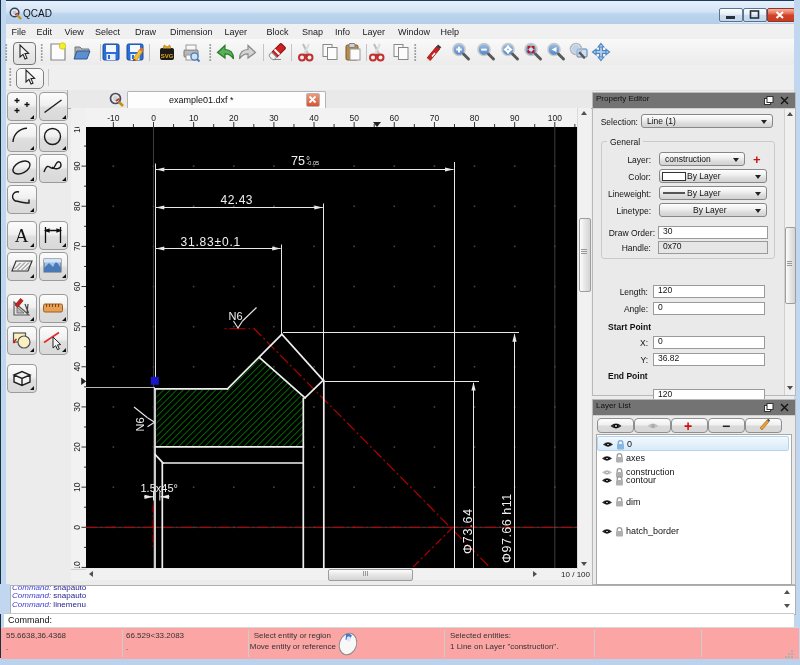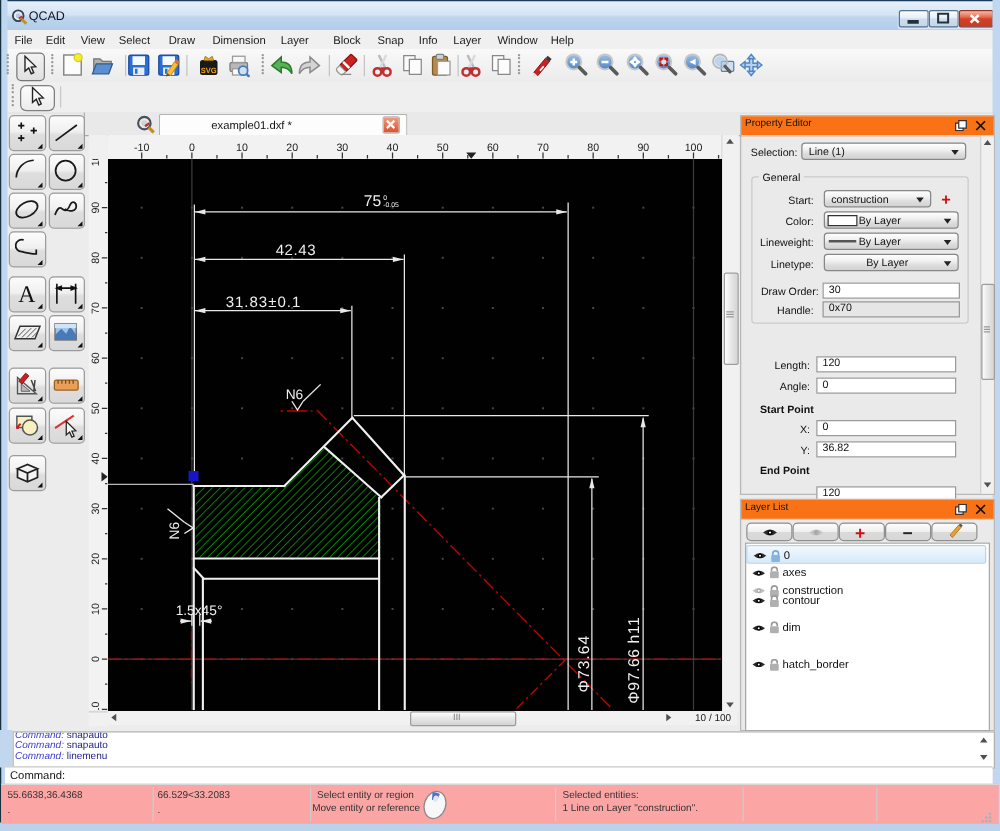--- a/index.html
+++ b/index.html
@@ -17,40 +17,40 @@
 #menubar{left:1px;top:24px;width:798px;height:15px;background:#f0f0f0;font-size:9px;color:#1a1a1a;}
 #menubar span{position:absolute;top:3px;}
 #toolbar1{left:1px;top:39px;width:798px;height:26px;background:linear-gradient(#f9f9f9,#ebebeb);border-bottom:1px solid #dcdcdc;}
 #toolbar2{left:1px;top:65px;width:798px;height:25px;background:#efefef;border-bottom:1px solid #e0e0e0;}
 .tbtn{position:absolute;border:1px solid #8f8f8f;border-radius:4px;background:linear-gradient(#fdfdfd,#efefef 48%,#dadada 52%,#d7d7d7);}
 .sep{position:absolute;top:44px;width:1px;height:17px;background:#c4c4c4;}
 .dotsep{position:absolute;width:3px;color:#9a9a9a;}
 .dbtn{position:absolute;width:27.5px;height:27px;border:1px solid #9b9b9b;border-radius:4px;background:linear-gradient(#fcfcfc,#f0f0f0 45%,#dedede 55%,#d9d9d9);}
 .dbtn svg{position:absolute;left:0;top:0;}
 .subtri{position:absolute;right:1.5px;bottom:1.5px;width:0;height:0;border-left:4px solid transparent;border-bottom:4px solid #111;}
-#mdi{left:67px;top:90px;width:524px;height:492px;}
+#mdi{left:67px;top:90px;width:524px;height:492px;text-align:right;}
 #tabbar{position:absolute;left:0;top:0;width:524px;height:17.5px;background:#e9e9e9;border-left:1px solid #b0b0b0;border-bottom:1px solid #a8a8a8;}
 #tab{position:absolute;left:60px;top:0.5px;width:197px;height:17px;background:#fdfdfd;border:1px solid #b4b4b4;border-bottom:none;border-radius:2px 2px 0 0;}
 #hruler{position:absolute;left:19px;top:18px;width:491px;height:19px;background:#f2f2f2;}
 #vruler{position:absolute;left:4px;top:37px;width:15px;height:441px;background:#f2f2f2;}
 #rulcorner{position:absolute;left:4px;top:18px;width:15px;height:19px;background:#f0f0f0;}
 #cnv{position:absolute;left:19px;top:37px;opacity:0.999;will-change:transform;}
 #vscroll{position:absolute;left:510px;top:17.5px;width:13px;height:461px;background:#f1f1f1;border-left:1px solid #dadada;}
 #hscroll{position:absolute;left:19px;top:478.5px;width:456px;height:11px;background:#f1f1f1;}
 #scorner{position:absolute;left:475px;top:478.5px;width:48px;height:11px;background:#f1f1f1;}
 #pagenum{position:absolute;left:489px;top:479.5px;width:34px;font-size:8px;color:#222;}
 .sbthumb{position:absolute;background:linear-gradient(90deg,#fdfdfd,#e8e8e8 45%,#d4d4d4);border:1px solid #9d9d9d;border-radius:2px;}
 .sbthumbh{background:linear-gradient(#fdfdfd,#e8e8e8 45%,#d4d4d4);}
 .tu{position:absolute;width:0;height:0;border-left:3.5px solid transparent;border-right:3.5px solid transparent;border-bottom:4px solid #505050;}
 .td{position:absolute;width:0;height:0;border-left:3.5px solid transparent;border-right:3.5px solid transparent;border-top:4px solid #505050;}
 .tl{position:absolute;width:0;height:0;border-top:3.5px solid transparent;border-bottom:3.5px solid transparent;border-right:4px solid #505050;}
 .tr{position:absolute;width:0;height:0;border-top:3.5px solid transparent;border-bottom:3.5px solid transparent;border-left:4px solid #505050;}
 #pe{left:592px;top:92px;width:202px;height:302px;background:#eaeaea;border:1px solid #b8b8b8;}
 #ll{left:592px;top:399px;width:202px;height:184px;background:#eaeaea;border:1px solid #b8b8b8;}
-.docktitle{position:absolute;left:0;top:0;width:100%;height:15px;background:#f97316;border-bottom:1px solid #cfcfcf;font-size:8px;color:#111;}
+.docktitle{position:absolute;left:0;top:0;width:100%;height:15px;background:#737373;border-bottom:1px solid #cfcfcf;font-size:8px;color:#111;}
 .plabel{position:absolute;font-size:8.5px;color:#111;text-align:right;}
 .pfield{position:absolute;background:#fff;border:1px solid #9a9a9a;font-size:8.5px;color:#111;}
 .combo{position:absolute;border:1px solid #878787;border-radius:3px;background:linear-gradient(#fefefe,#f0f0f0 40%,#dcdcdc 70%,#d2d2d2);font-size:8.5px;color:#111;}
 .cmbarrow{position:absolute;right:5px;top:45%;width:0;height:0;border-left:3.5px solid transparent;border-right:3.5px solid transparent;border-top:4px solid #222;}
 .group{position:absolute;border:1px solid #cacaca;border-radius:3px;}
 .gtitle{position:absolute;top:-5px;left:5px;background:#eaeaea;padding:0 3px;font-size:8.5px;color:#111;}
 #cmdhist{left:10px;top:585px;width:784px;height:28px;background:#fff;border:1px solid #b0b0b0;overflow:hidden;font-size:8px;}
 .chl{position:absolute;left:1px;white-space:nowrap;}
 .chl i{color:#3c3cd0;font-style:italic;}
 .chl b{color:#23238f;font-weight:normal;}
@@ -438,21 +438,21 @@
       </svg>
     </div>
     <div class="plabel" style="left:-65px;top:24px;width:110px;">Selection:</div>
     <div class="combo" style="left:48px;top:21px;width:130px;height:12px">
       <span style="position:absolute;left:5px;top:1px">Line (1)</span>
       <div class="cmbarrow"></div>
     </div>
     <div class="group" style="left:8px;top:48px;width:172px;height:116px">
       <div class="gtitle">General</div>
     </div>
-    <div class="plabel" style="left:-52px;top:62px;width:110px;">Start:</div>
+    <div class="plabel" style="left:-52px;top:62px;width:110px;">Layer:</div>
     <div class="combo" style="left:66px;top:59px;width:84px;height:12px">
       <span style="position:absolute;left:5px;top:1px">construction</span>
       <div class="cmbarrow"></div>
     </div>
     <div style="position:absolute;left:160px;top:59px;font-size:13px;color:#cc1111;font-weight:bold">+</div>
     <div class="plabel" style="left:-52px;top:79px;width:110px;">Color:</div>
     <div class="combo" style="left:66px;top:76px;width:106px;height:12px">
       <span style="position:absolute;left:27px;top:1px">By Layer</span>
       <div class="cmbarrow"></div>
     </div>

